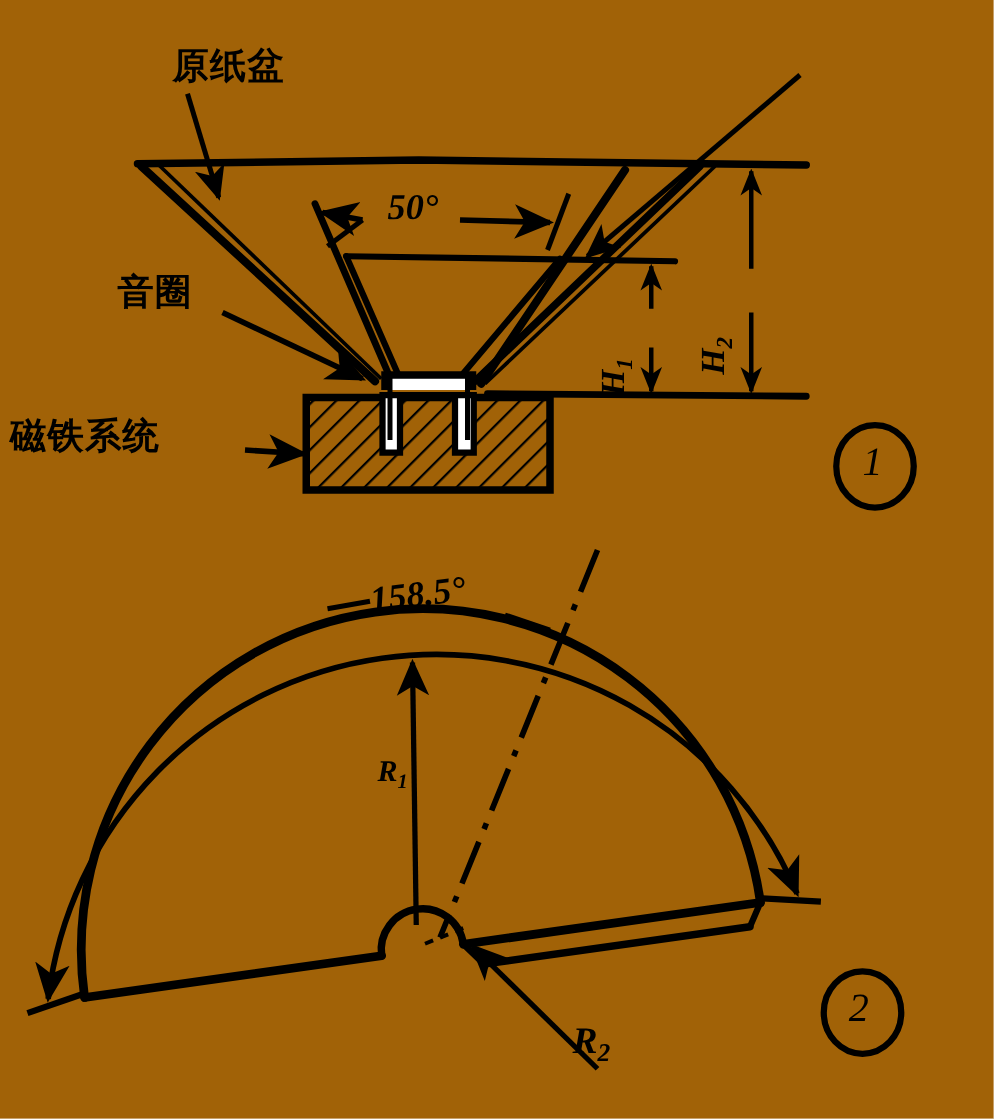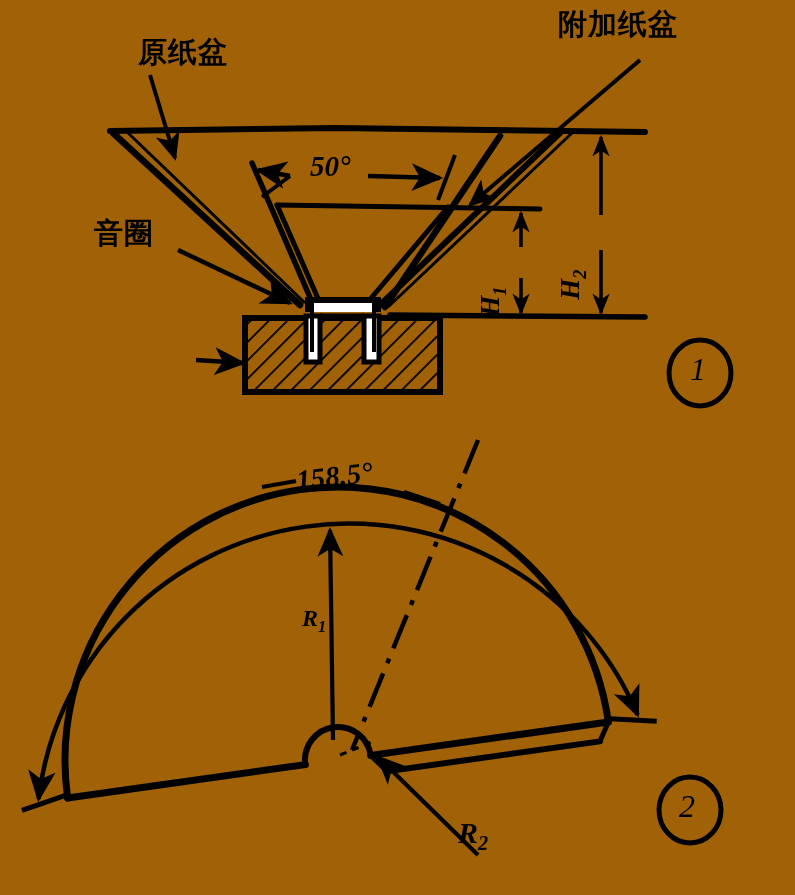--- a/index.html
+++ b/index.html
@@ -178,24 +178,24 @@
 
       <path d="M 262 487 L 296 481" fill="none" stroke="#000" stroke-width="4"></path>
       <path d="M 404 492 L 440 504" fill="none" stroke="#000" stroke-width="4"></path>
 
       <ellipse cx="690" cy="810" rx="31" ry="33" fill="none" stroke="#000" stroke-width="5"></ellipse>
     </g>
   </svg>
 
   <div class="lbl cjk" style="left:138px; top:38px;">原纸盆</div>
 
-  <div class="lbl cjk" style="left:558px; top:10px;">附加纸盆</div>
 
   <div class="lbl cjk" style="left:82px; top:219px;margin-left:12px;">音圈</div>
 
+  <div class="lbl cjk" style="left:8px; top:334px;">磁铁系统</div>
 
   <div class="lbl angle" style="left:310px; top:152px;font-style:italic;">50°</div>
 
   <div class="lbl math rot90" style="left:509px; top:285px; font-size:27px;">
     <span>H</span><span class="sub">1</span>
   </div>
 
   <div class="lbl math rot90" style="left:589px; top:268px; font-size:27px;">
     <span>H</span><span class="sub">2</span>
   </div>

